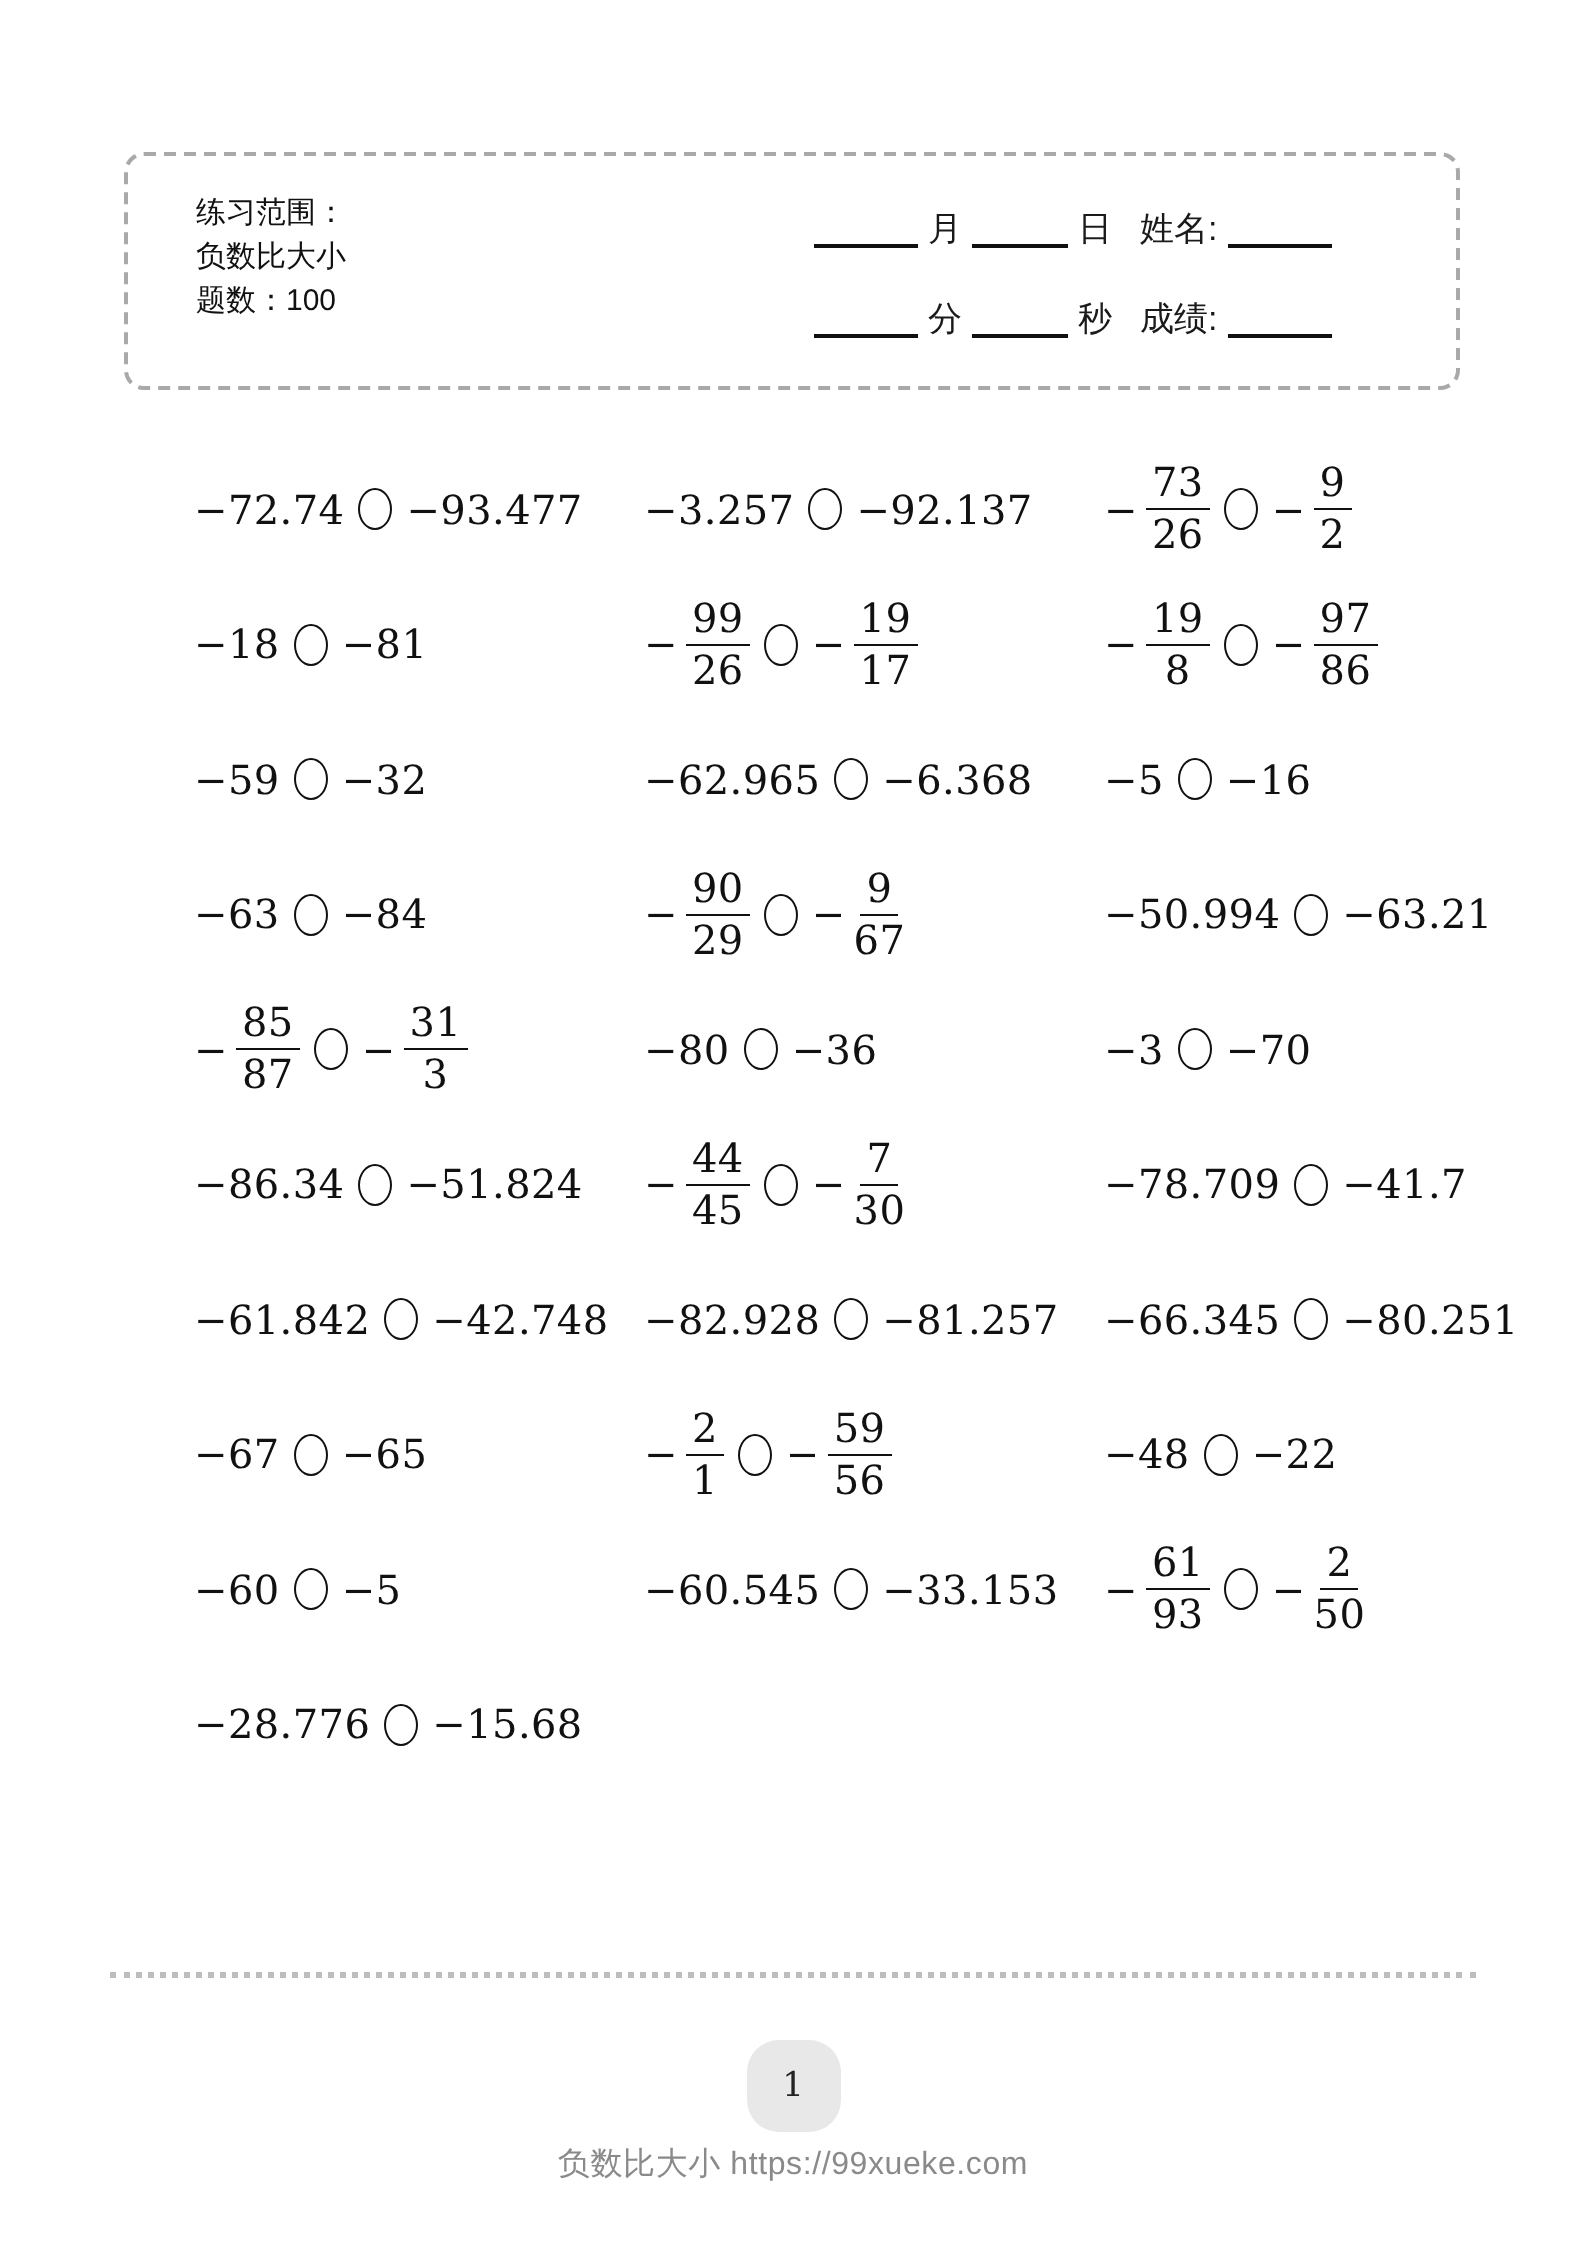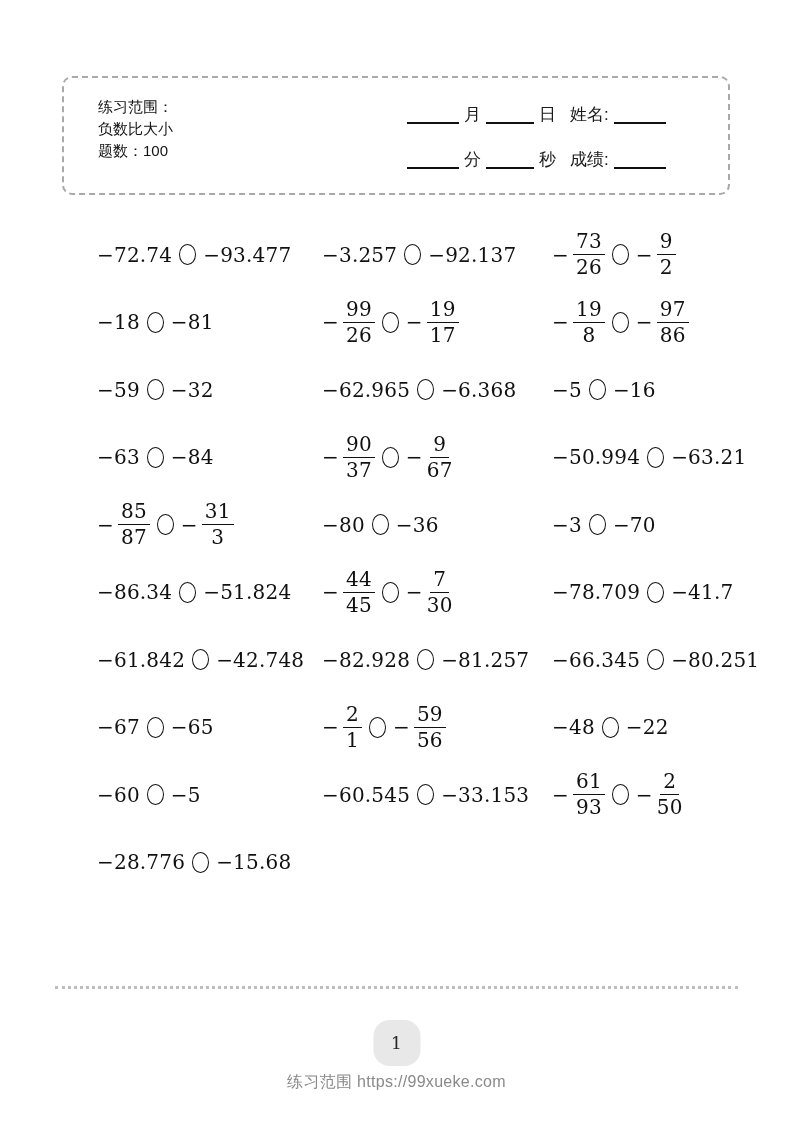--- a/index.html
+++ b/index.html
@@ -173,21 +173,21 @@
     <div class="cell">
       <span class="operand">−63</span>
       <span class="circle"></span>
       <span class="operand">−84</span>
     </div>
     <div class="cell">
       <span class="operand frac">
         <span class="minus">−</span>
         <span class="stack">
           <span class="num">90</span>
-          <span class="den">37</span>
+          <span class="den">29</span>
         </span>
       </span>
       <span class="circle"></span>
       <span class="operand frac">
         <span class="minus">−</span>
         <span class="stack">
           <span class="num">9</span>
           <span class="den">67</span>
         </span>
       </span>
@@ -324,13 +324,13 @@
       <span class="operand">−28.776</span>
       <span class="circle"></span>
       <span class="operand">−15.68</span>
     </div>
   </div>
 
 <div class="footer-sep"></div>
 <div class="page-badge">
   <span>1</span>
 </div>
-<div class="site-line">练习范围 https://99xueke.com</div>
+<div class="site-line">负数比大小 https://99xueke.com</div>
 
 </body></html>

